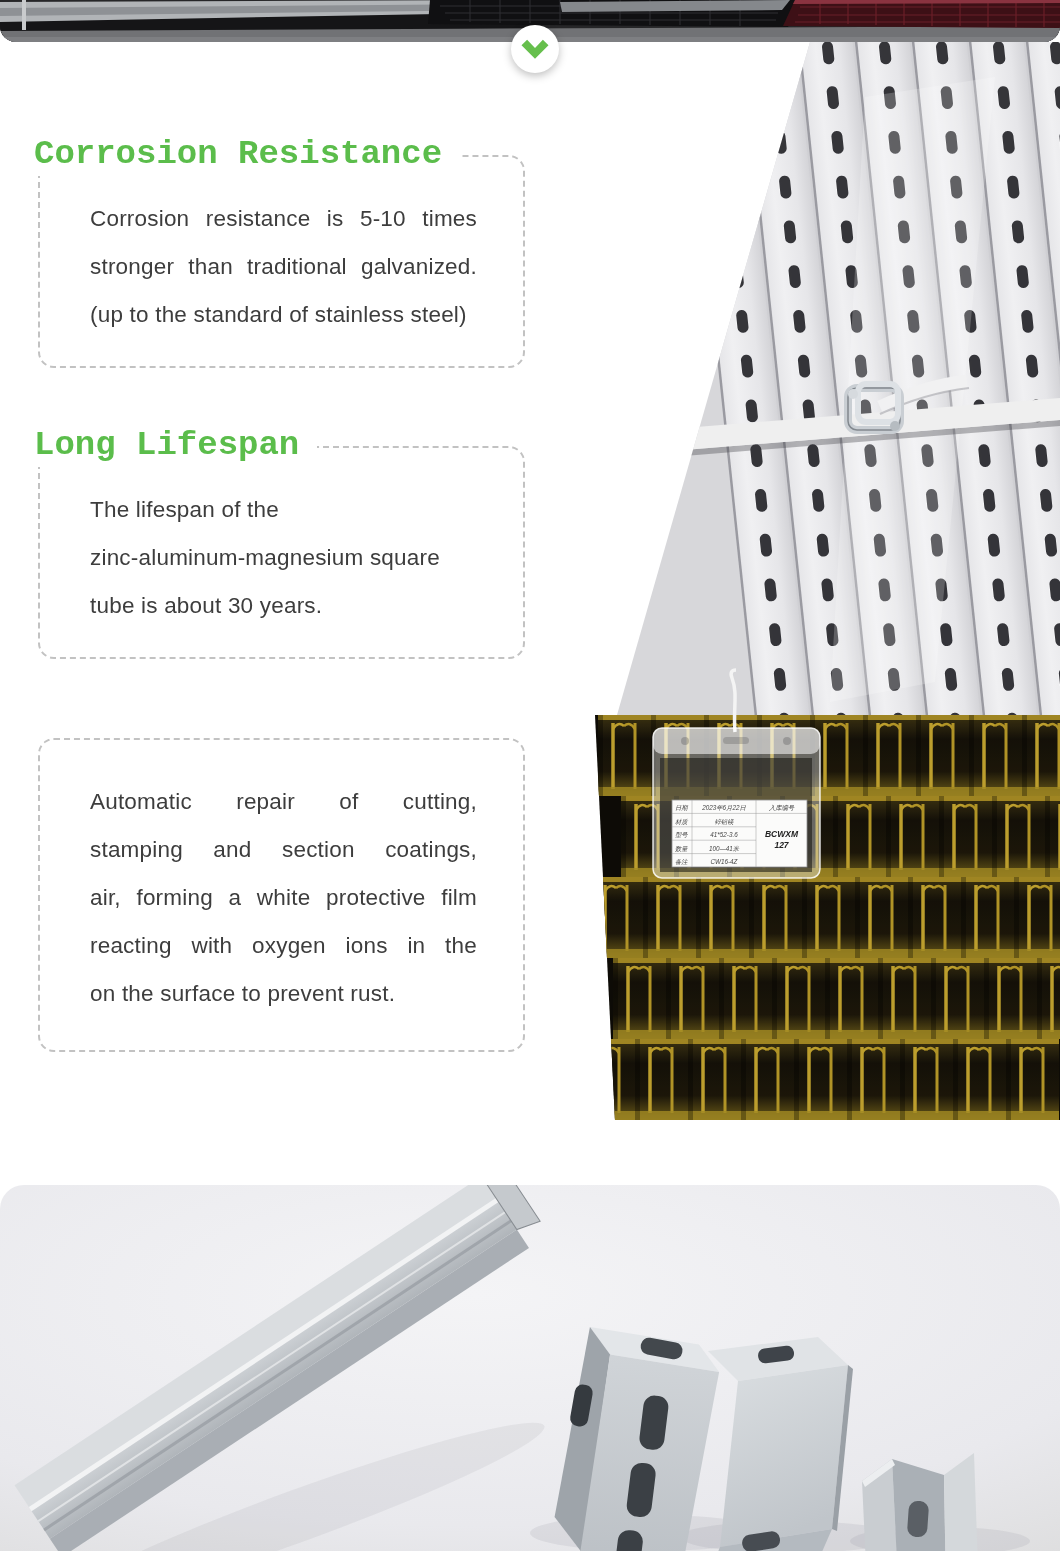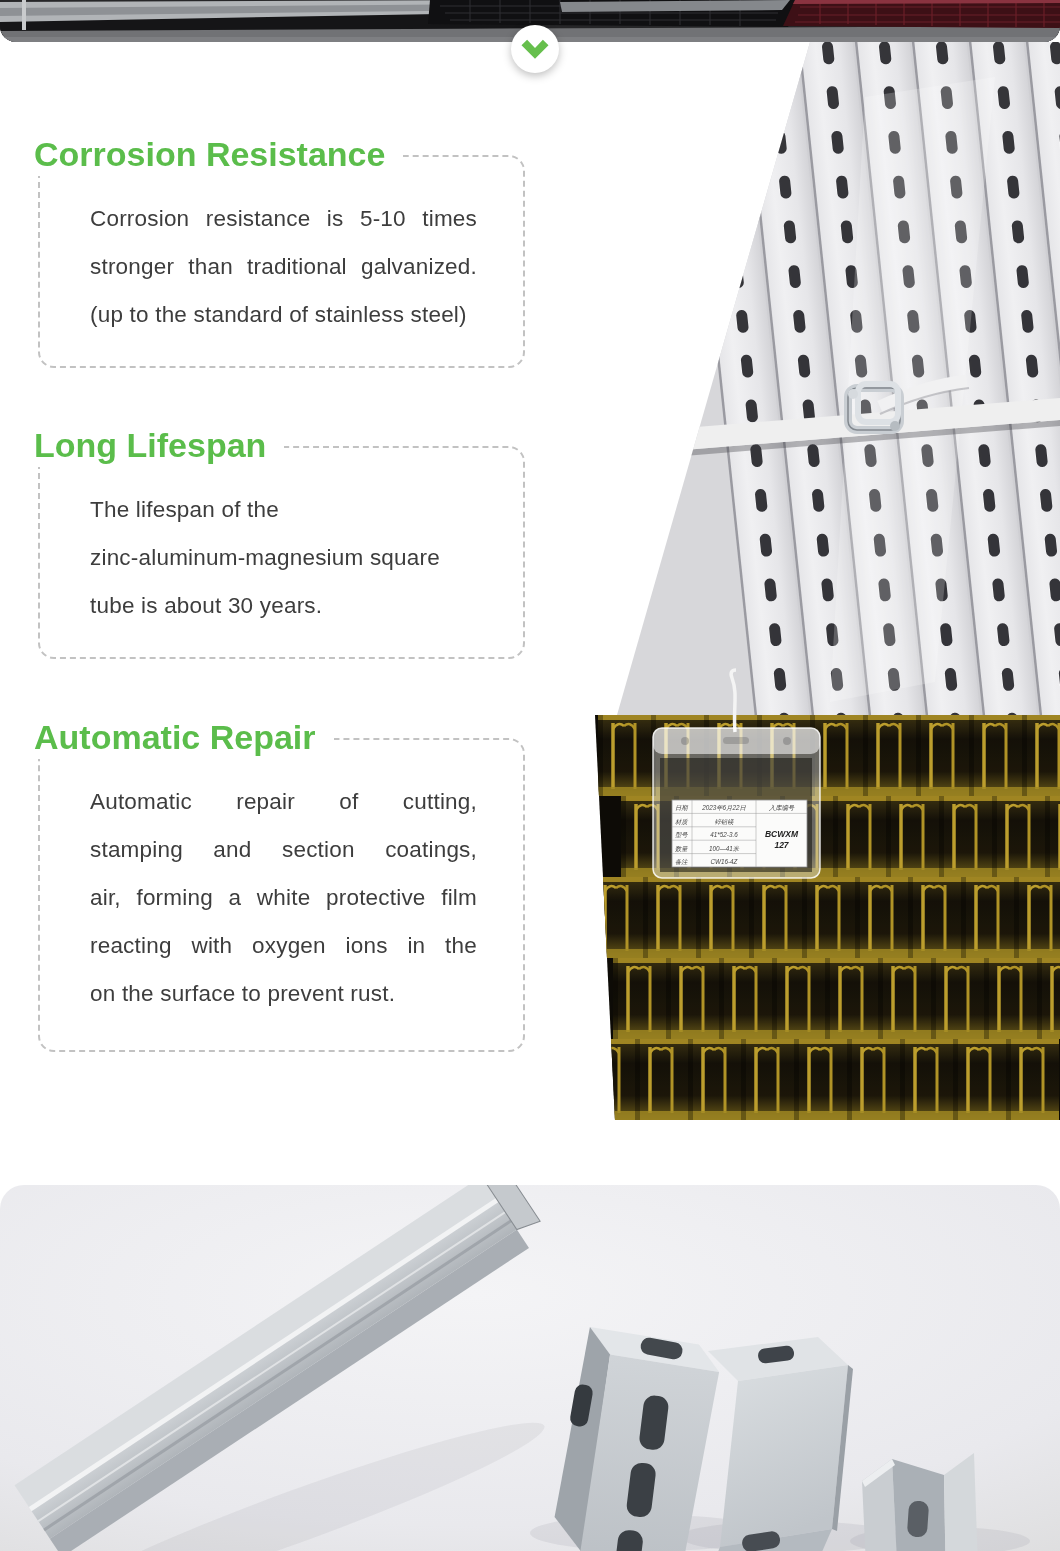--- a/index.html
+++ b/index.html
@@ -20,20 +20,21 @@
   }
   
   .fbox{
     position:absolute;left:38px;width:487px;
     border:2px dashed var(--dash);border-radius:16px;box-sizing:border-box;background:#fff0;
   }
   .fbox h2{
     position:absolute;top:-25px;left:-6px;margin:0;background:#fff;
     padding:0 18px 0 0;font-size:34px;line-height:44px;font-weight:bold;color:var(--accent);
     white-space:nowrap;
+    font-family:Liberation Mono, monospace;
   }
   .lines{padding-top:38px;}
   .line{
     height:48px;line-height:48px;font-size:22.5px;color:var(--body);
     padding:0 46px 0 50px;letter-spacing:.2px;white-space:nowrap;
   }
   .line.j{text-align:justify;text-align-last:justify;white-space:normal;}
   
   .photo-right{position:absolute;left:565px;top:42px;width:495px;height:1082px;font-style:italic;}
   .photo-bottom{
@@ -92,21 +93,20 @@
 <section class="fbox" style="top:446px;height:213px;">
   <h2>Long Lifespan</h2>
   <div class="lines">
     <div class="line">The lifespan of the</div>
     <div class="line">zinc-aluminum-magnesium square</div>
     <div class="line">tube is about 30 years.</div>
   </div>
 </section>
 
 <section class="fbox" style="top:738px;height:314px;">
-  <h2>Automatic Repair</h2>
   <div class="lines">
     <div class="line j">Automatic repair of cutting,</div>
     <div class="line j">stamping and section coatings,</div>
     <div class="line j">air, forming a white protective film</div>
     <div class="line j">reacting with oxygen ions in the</div>
     <div class="line">on the surface to prevent rust.</div>
   </div>
 </section>
 
 <div class="photo-right">

